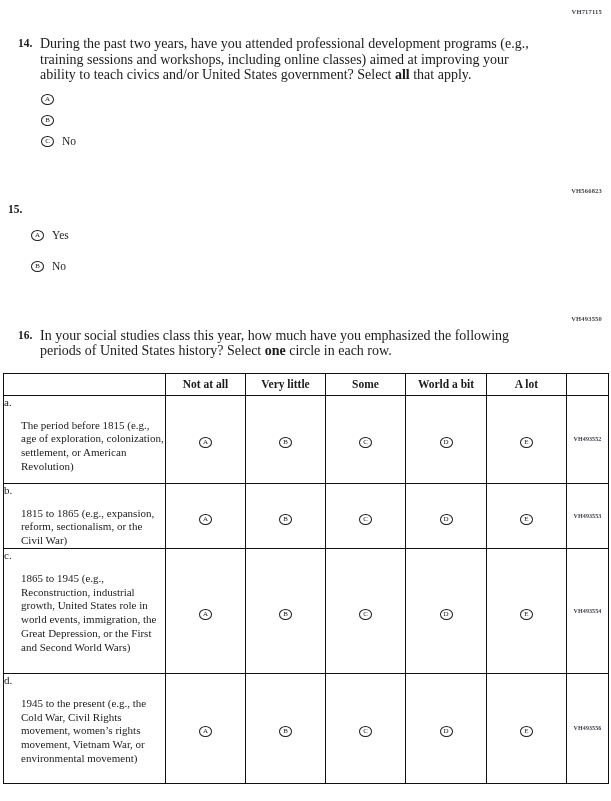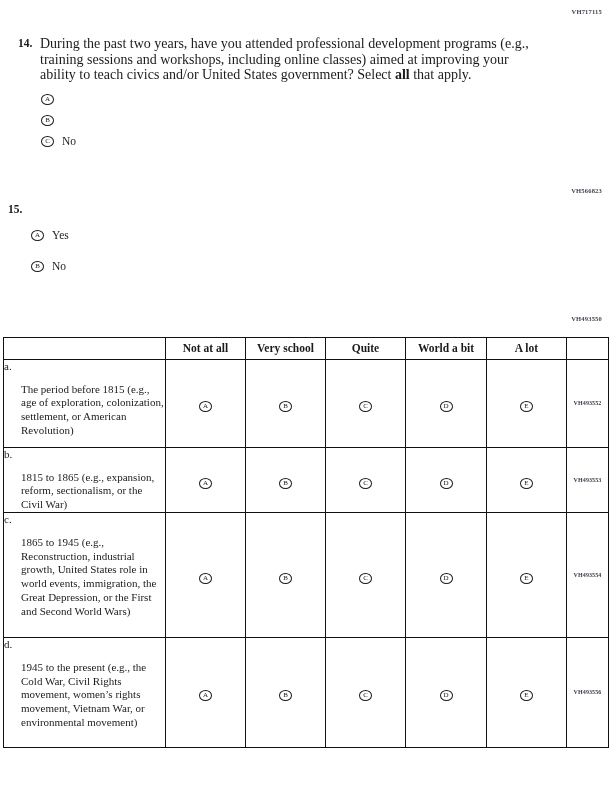--- a/index.html
+++ b/index.html
@@ -143,37 +143,43 @@
       </div>
       <div class="option">
         <span class="bubble">B</span>
         <span class="opt-label">No</span>
       </div>
     </div>
   </div>
 
   <div class="code-line code-q16">VH493550</div>
 
+  <div class="question q16">
+    <div class="q-head">
+      <span class="q-num">16.</span>
+      <div class="q-text"><span>In your social studies class this year, how much have you emphasized the following periods of United States history? Select </span><b>one</b><span> circle in each row.</span></div>
+    </div>
+  </div>
 
   <table class="grid">
     <colgroup>
       <col style="width:162px">
       <col style="width:80px">
       <col style="width:80px">
       <col style="width:80px">
       <col style="width:81px">
       <col style="width:80px">
       <col style="width:42px">
     </colgroup>
     <tbody>
         <tr>
       <th class="col-header"></th>
       <th class="col-header">Not at all</th>
-      <th class="col-header">Very school</th>
-      <th class="col-header">Quite</th>
+      <th class="col-header">Very little</th>
+      <th class="col-header">Some</th>
       <th class="col-header">World a bit</th>
       <th class="col-header">A lot</th>
       <th class="col-header"></th>
     </tr>
 
     <tr class="row-a">
       <td class="row-label">
         <div class="label-wrap">
           <span class="row-prefix">a.</span>
           <span class="row-text">The period before 1815 (e.g., age of exploration, colonization, settlement, or American Revolution)</span>

